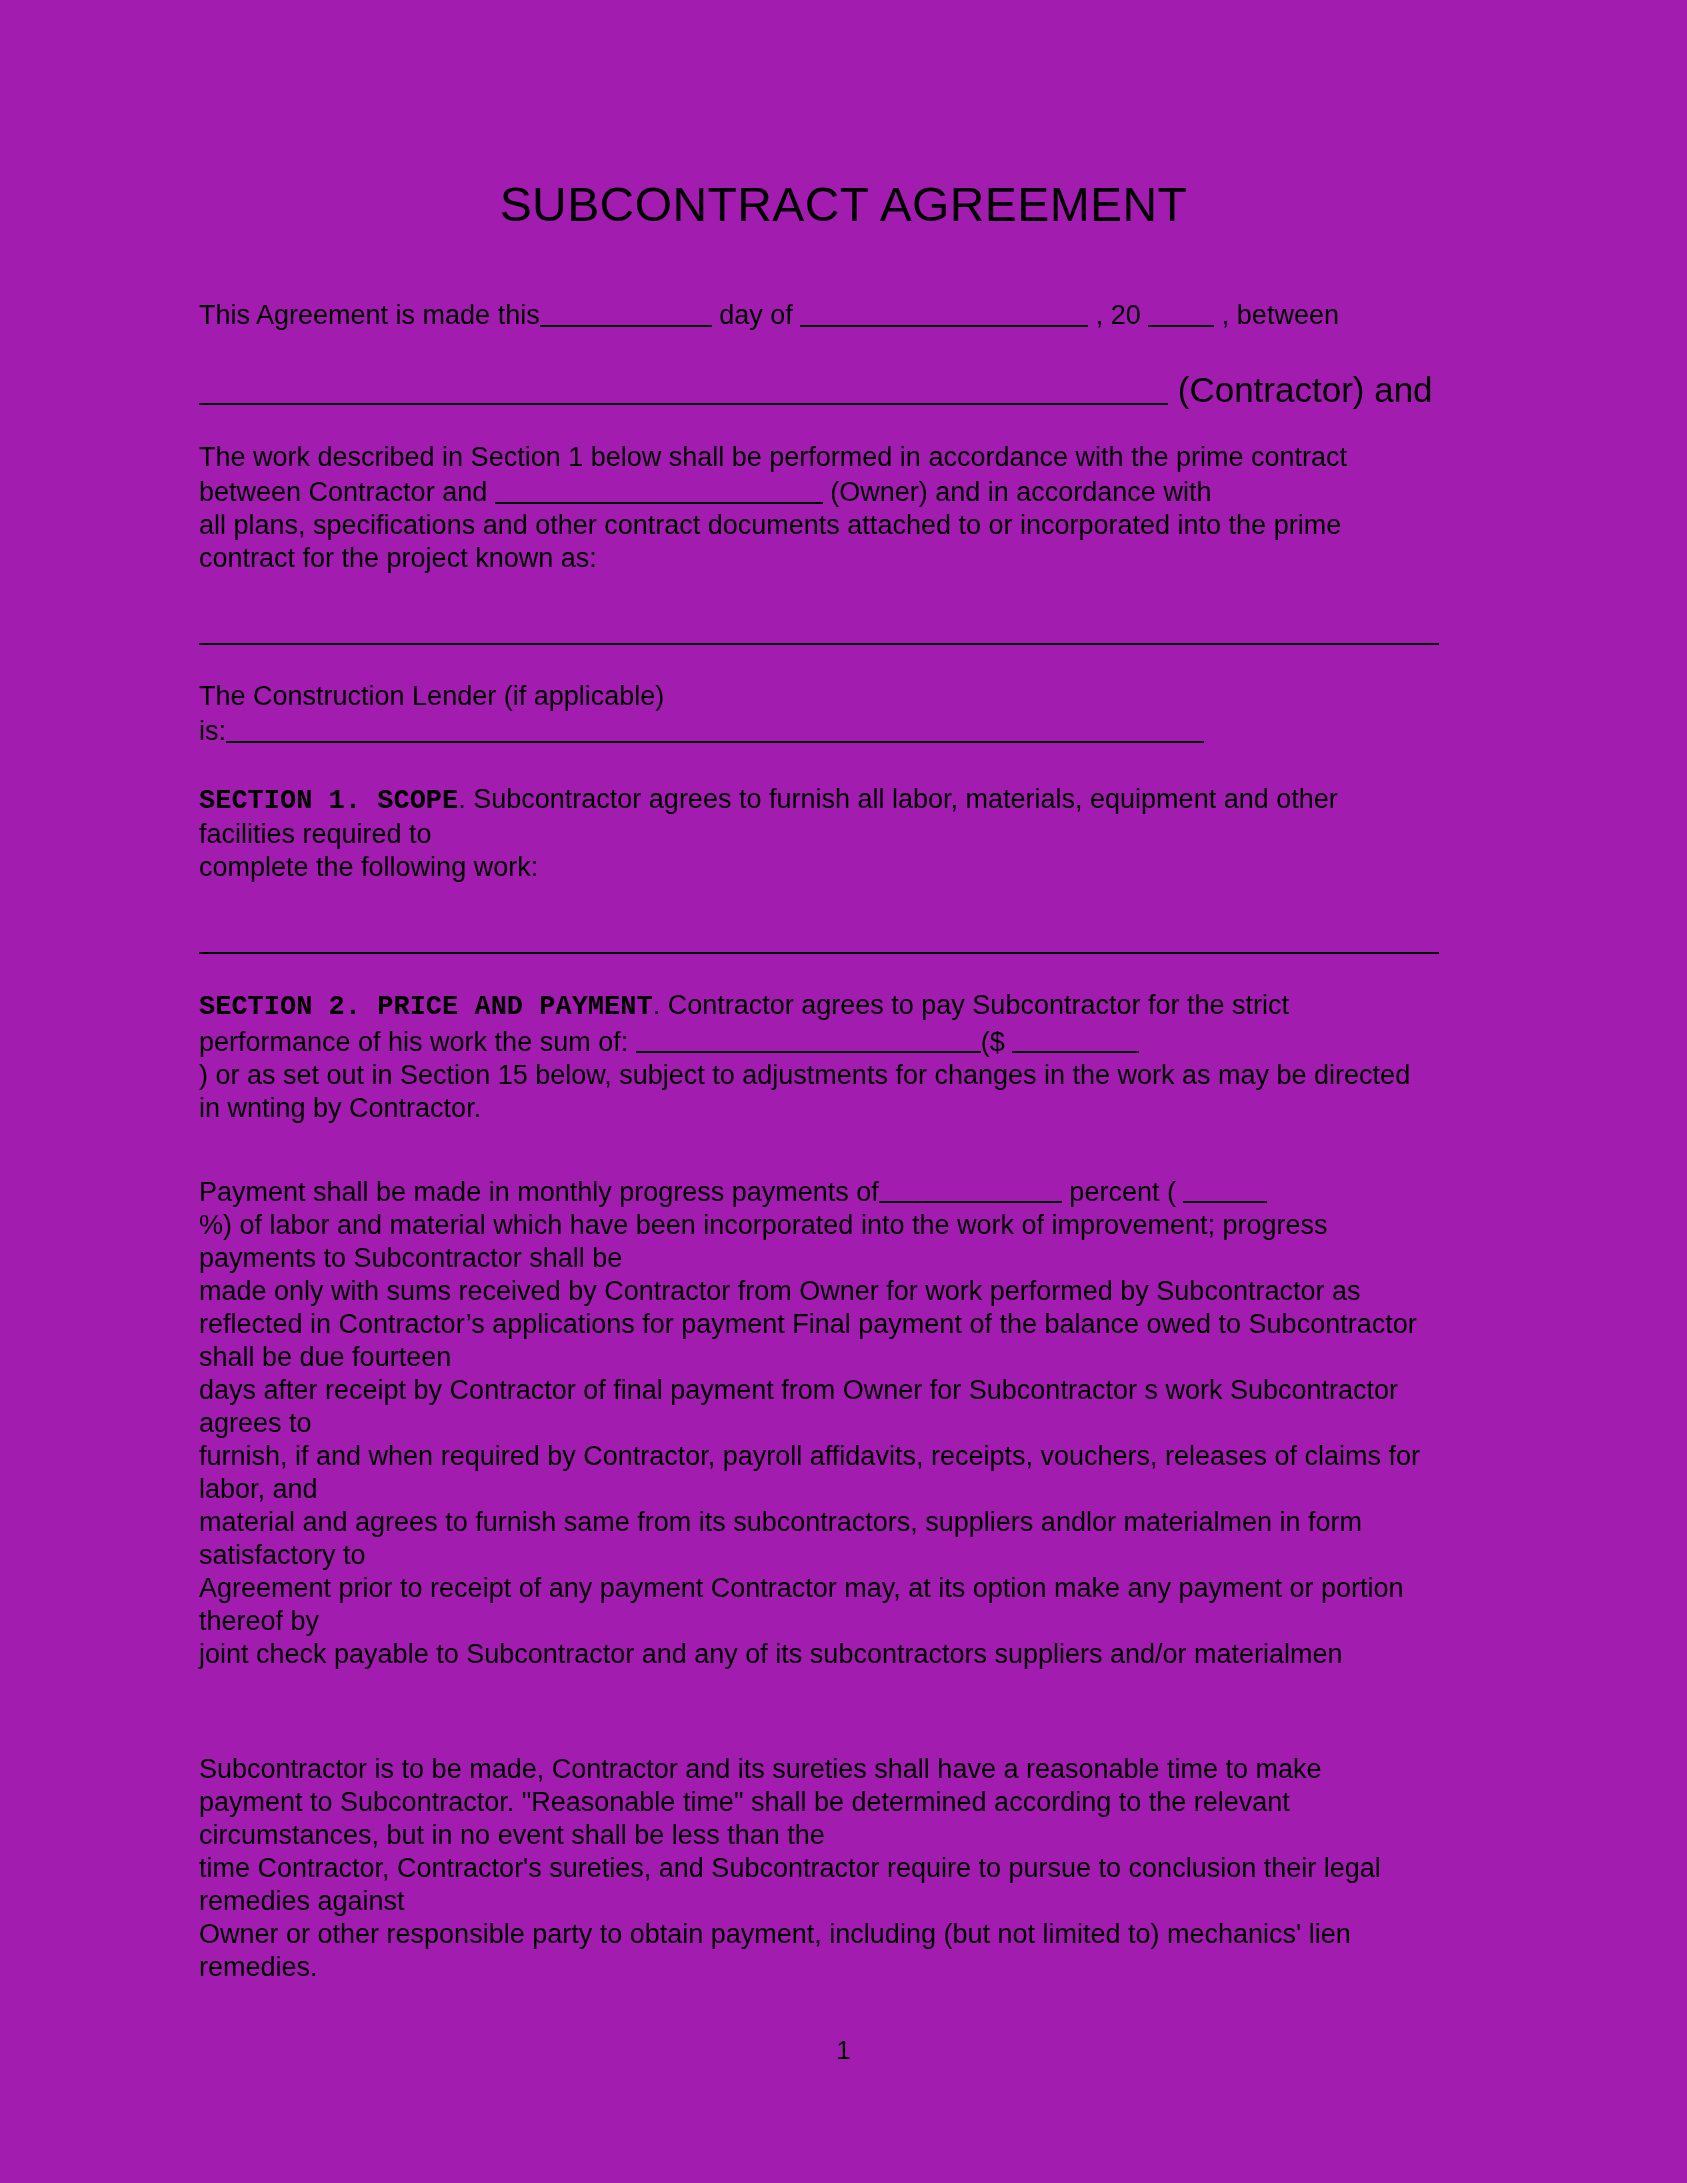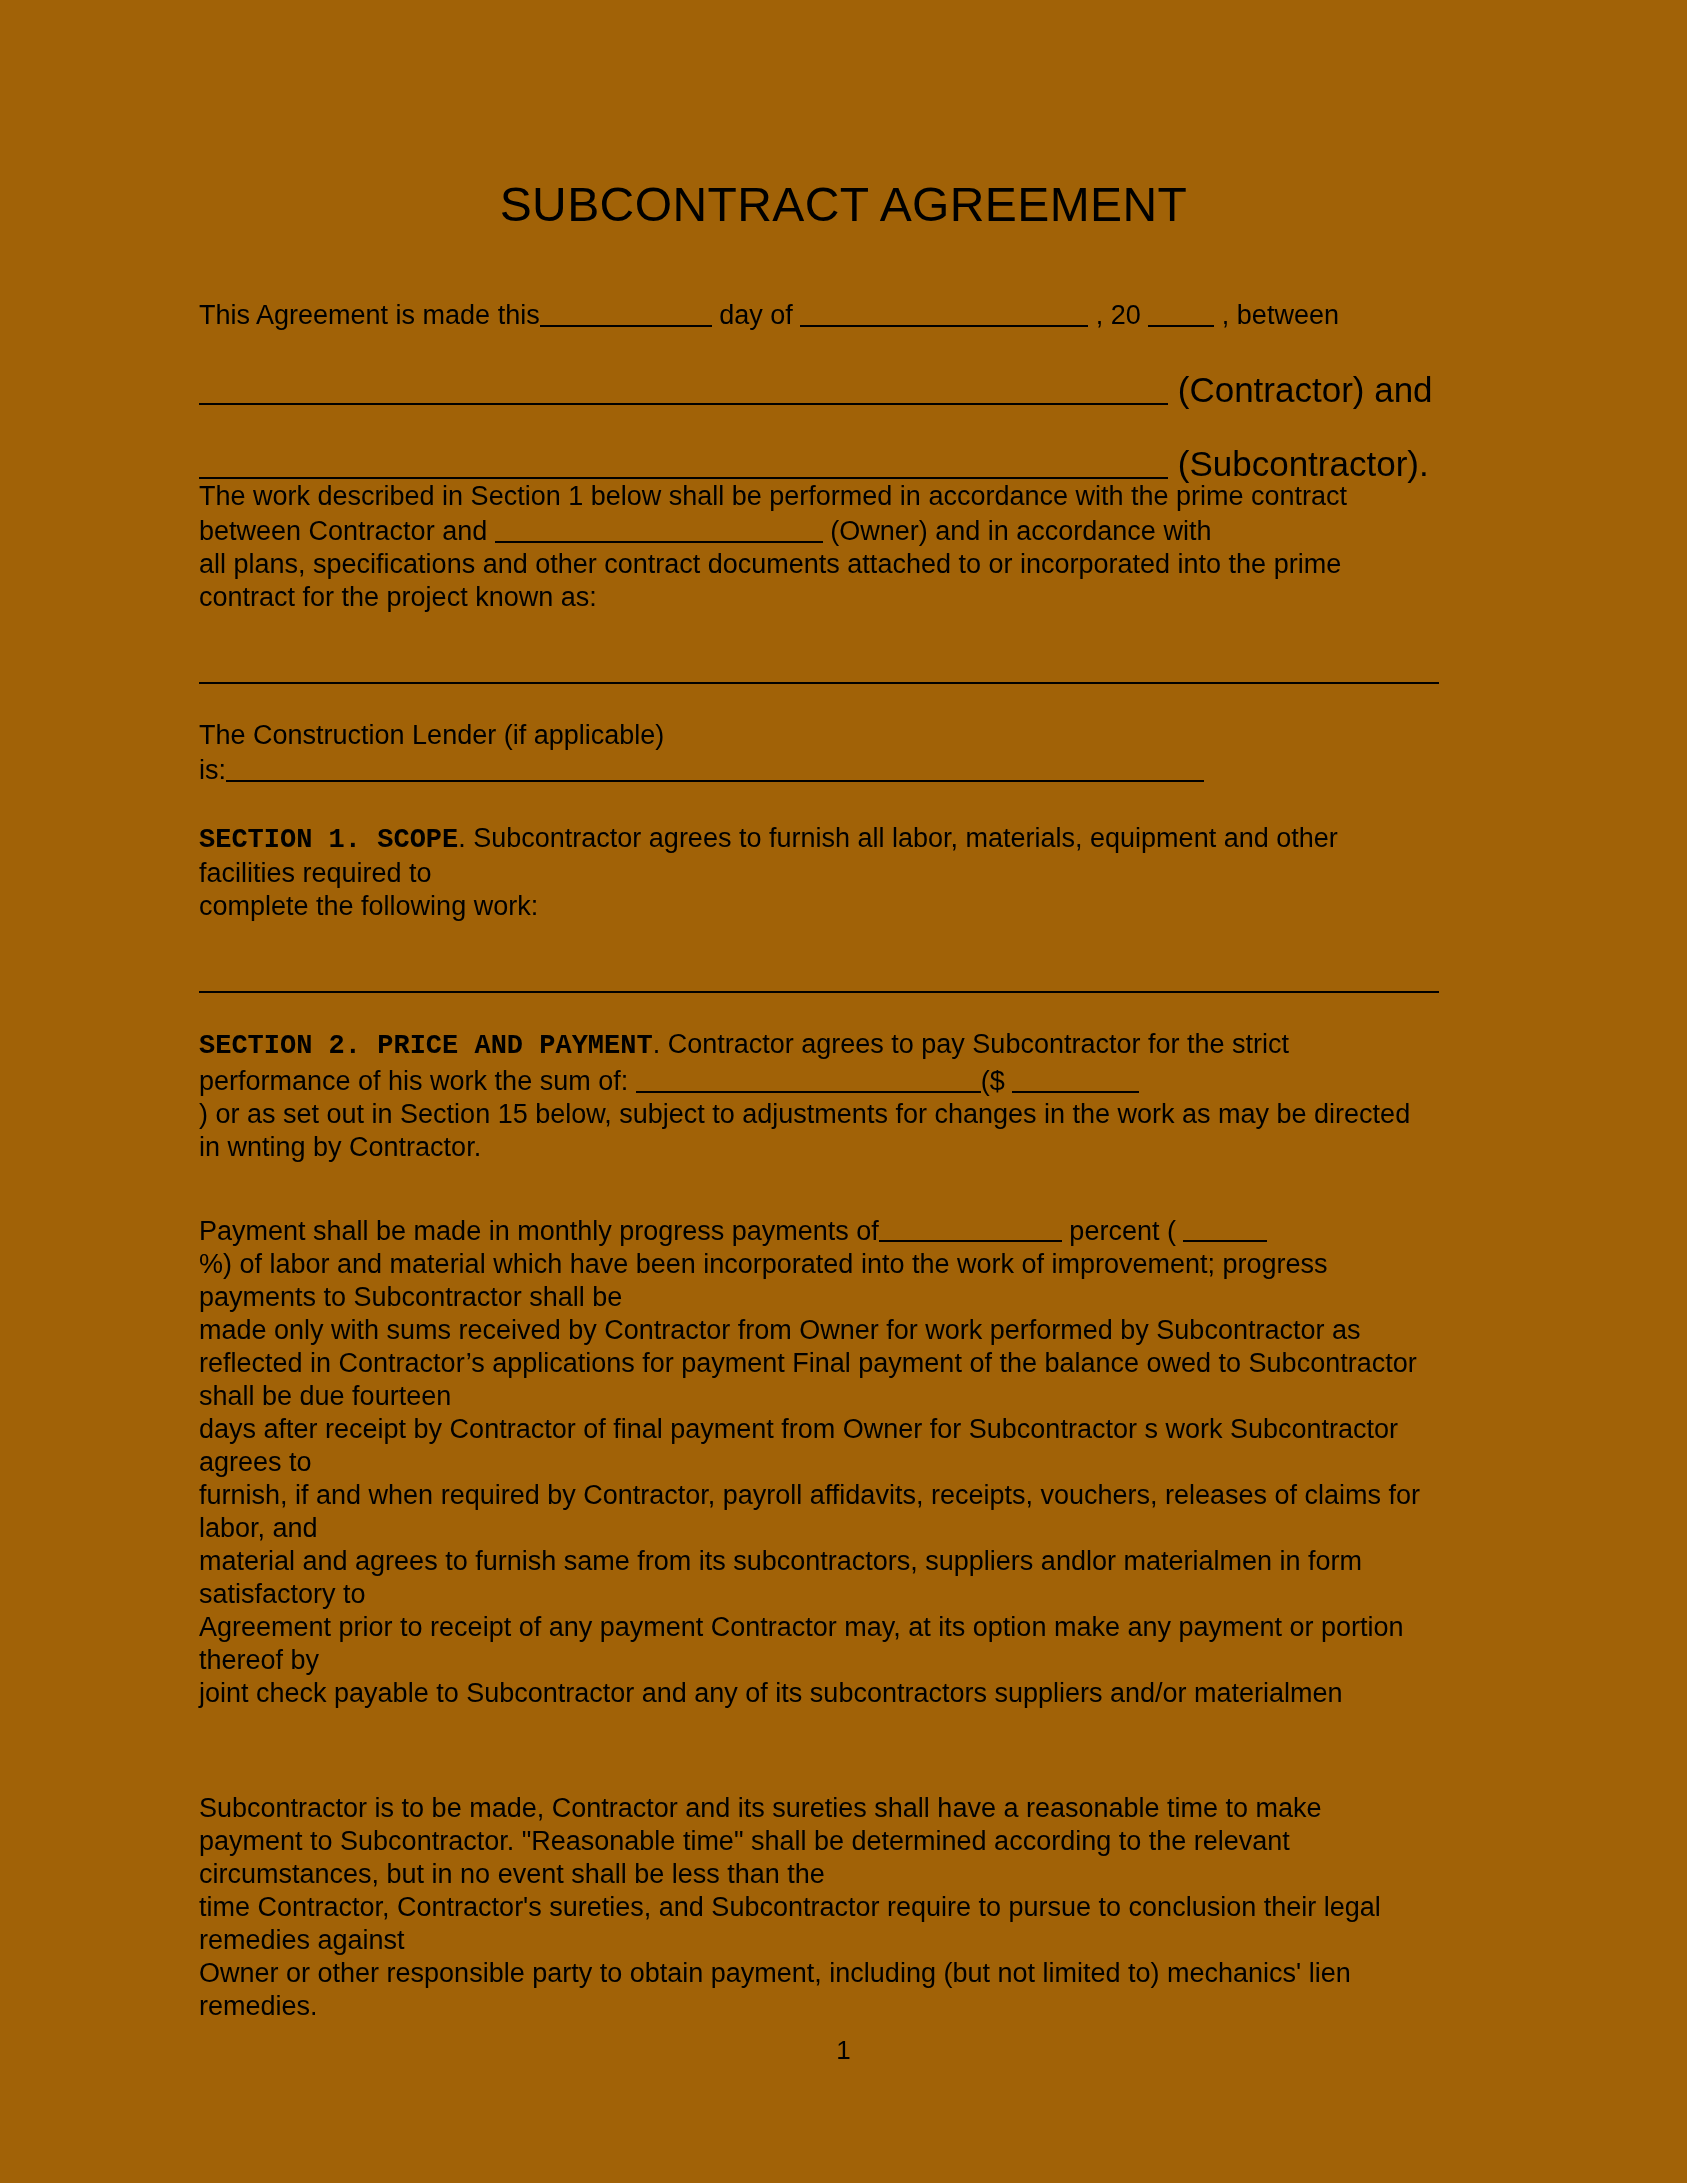--- a/index.html
+++ b/index.html
@@ -8,21 +8,21 @@
     background: #ffffff;
   }
   body {
     font-family: "Liberation Sans", sans-serif;
     color: #000000;
   }
   .page {
     position: relative;
     width: 1687px;
     height: 2184px;
-    background: #a16207;
+    background: #a21caf;
     margin: 0 auto;
     overflow: hidden;
   }
   .content {
     position: absolute;
     left: 199px;
     top: 0;
     width: 1240px;
   }
   .doc-title {
@@ -123,24 +123,20 @@
 
     <div class="spacer-m"></div>
 
     <div class="rule-row">
       <span class="rule-long"></span>
       <span>(Contractor) and</span>
     </div>
 
     <div class="spacer-m"></div>
 
-    <div class="rule-row">
-      <span class="rule-long"></span>
-      <span>(Subcontractor).</span>
-    </div>
 
     <div class="para">
       <span>The work described in Section 1 below shall be performed in accordance with the prime contract</span><br>
       <span>between Contractor and</span>
       <span class="blank b-owner"></span>
       <span>(Owner) and in accordance with</span><br>
       <span>all plans, specifications and other contract documents attached to or incorporated into the prime</span><br>
       <span>contract for the project known as:</span>
     </div>
 

